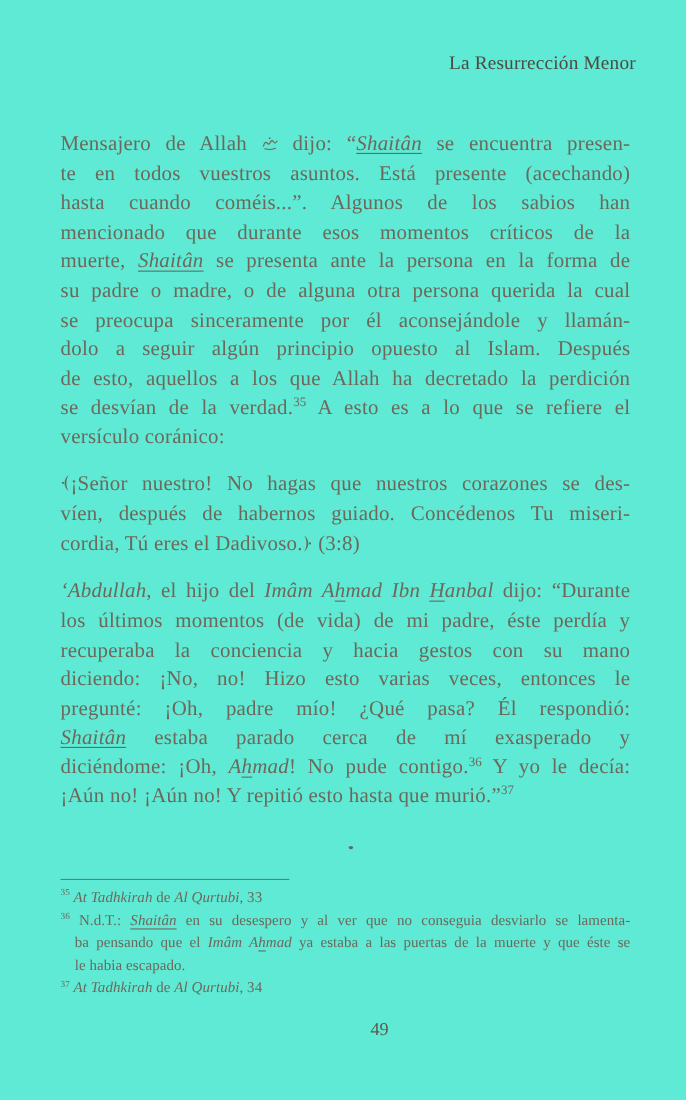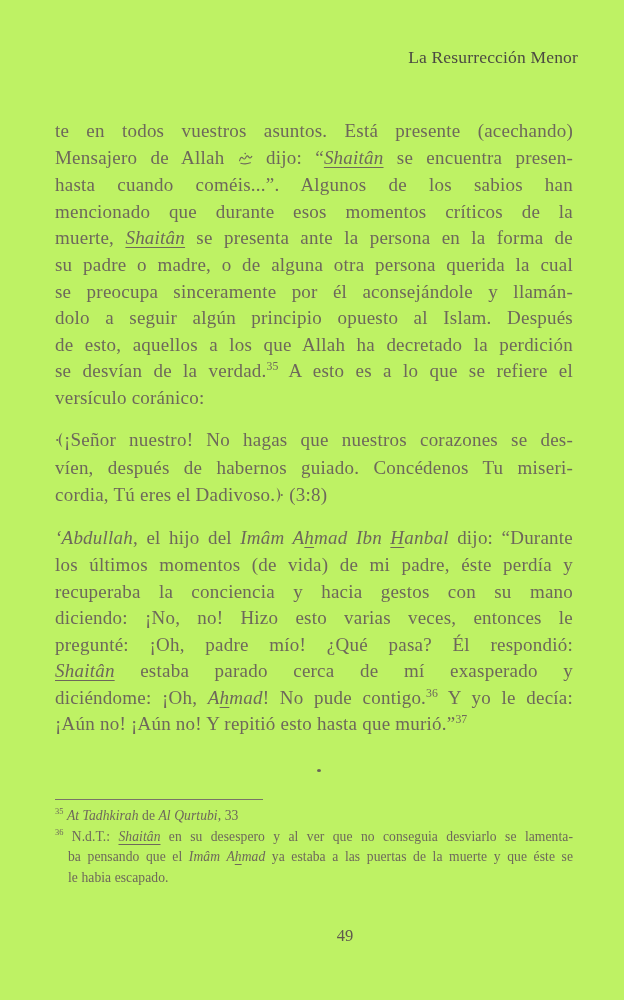--- a/index.html
+++ b/index.html
@@ -4,21 +4,21 @@
 <style>
   html,body{margin:0;padding:0;}
   body{
     width:624px;height:1000px;
     background:#e9e9e7;
     font-family:"Liberation Serif", serif;
   }
   .page{
     position:relative;
     width:624px;height:1000px;
-    background:#bef264;
+    background:#5eead4;
     color:#6e685b;
     overflow:hidden;
   }
   .running-header{
     position:absolute;
     top:47px;right:46px;
     font-size:17.5px;
     color:#4c4a42;
     letter-spacing:.01em;
   }
@@ -87,26 +87,26 @@
 </style>
 </head>
 <body>
 
 <div class="page">
 
   <div class="running-header">La Resurrección Menor</div>
 
   <div class="text-block">
     <div class="block">
-        <div class="line"><span>te en todos vuestros asuntos. Está presente (acechando)</span></div>
         <div class="line"><span>Mensajero de Allah </span><span class="inline-icon"><svg width="15" height="13" viewBox="0 0 15 13" fill="none" stroke="currentColor" stroke-width="1.1" stroke-linecap="round">
               <path d="M1.5 8.8 Q3 3.6 5 6.2 Q6.4 8.2 7.8 5.4 Q9.2 2.6 10.6 4.9 Q12 7.2 13.8 4.4"></path>
               <path d="M2.8 11.2 Q7.5 12.8 12.4 10.8"></path>
               <circle cx="7.2" cy="1.6" r="0.8" fill="currentColor" stroke="none"></circle>
             </svg></span><span> dijo: “</span><span class="it un">Shaitân</span><span> se encuentra presen-</span></div>
+        <div class="line"><span>te en todos vuestros asuntos. Está presente (acechando)</span></div>
         <div class="line"><span>hasta cuando coméis...”. Algunos de los sabios han</span></div>
         <div class="line"><span>mencionado que durante esos momentos críticos de la</span></div>
         <div class="line"><span>muerte, </span><span class="it un">Shaitân</span><span> se presenta ante la persona en la forma de</span></div>
         <div class="line"><span>su padre o madre, o de alguna otra persona querida la cual</span></div>
         <div class="line"><span>se preocupa sinceramente por él aconsejándole y llamán-</span></div>
         <div class="line"><span>dolo a seguir algún principio opuesto al Islam. Después</span></div>
         <div class="line"><span>de esto, aquellos a los que Allah ha decretado la perdición</span></div>
         <div class="line"><span>se desvían de la verdad.</span><span class="sp">35</span><span> A esto es a lo que se refiere el</span></div>
         <div class="line last"><span>versículo coránico:</span></div>
       </div>
@@ -138,17 +138,20 @@
 
   <div class="footnotes">
     <div class="block">
         <div class="line last"><span class="sp">35</span><span> </span><span class="it">At Tadhkirah</span><span> de </span><span class="it">Al Qurtubi</span><span>, 33</span></div>
       </div>
     <div class="block">
         <div class="line"><span class="sp">36</span><span> N.d.T.: </span><span class="it un">Shaitân</span><span> en su desespero y al ver que no conseguia desviarlo se lamenta-</span></div>
         <div class="line cont"><span>ba pensando que el </span><span class="it">Imâm A</span><span class="it un">h</span><span class="it">mad</span><span> ya estaba a las puertas de la muerte y que éste se</span></div>
         <div class="line last cont"><span>le habia escapado.</span></div>
       </div>
+    <div class="block">
+        <div class="line last"><span class="sp">37</span><span> </span><span class="it">At Tadhkirah</span><span> de </span><span class="it">Al Qurtubi</span><span>, 34</span></div>
+      </div>
   </div>
 
   <div class="page-number">49</div>
 
 </div>
 
 </body></html>

